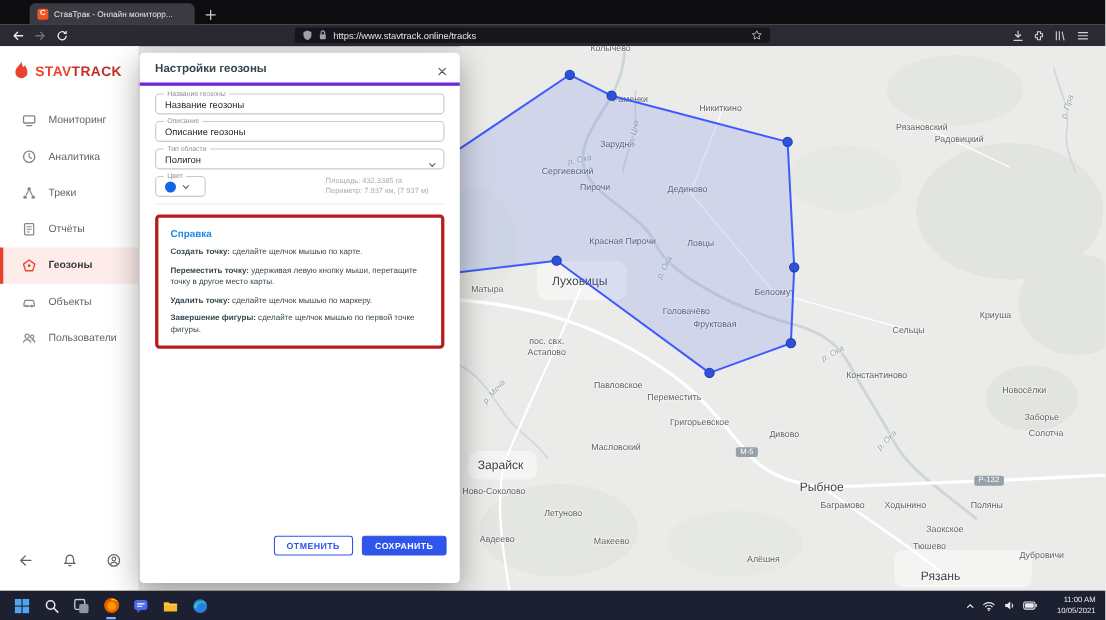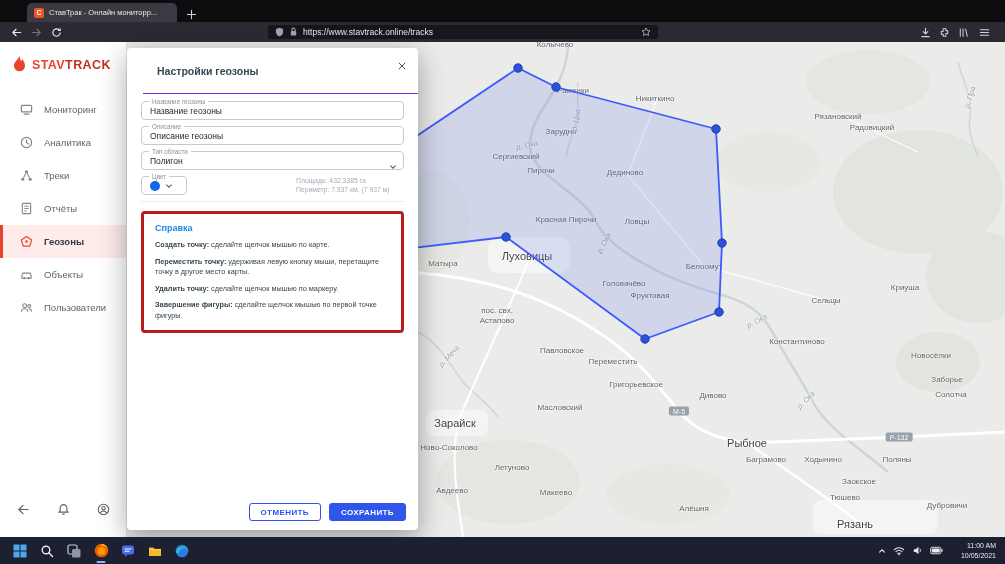--- a/index.html
+++ b/index.html
@@ -12,21 +12,21 @@
   .tab { position:absolute; left:27px; top:3px; width:150px; height:19px; background:#3b3a43;
          border-radius:5px 5px 0 0; display:flex; align-items:center; padding:0 7px; gap:5px; }
   .tab-favicon { width:10px; height:10px; background:#f1541e; border-radius:2px; flex:none;
                  color:#fff; font-size:7px; font-weight:bold; display:flex; align-items:center; justify-content:center; }
   .tab-title { font-size:7.5px; color:#e8e8ec; white-space:nowrap; overflow:hidden; }
   .newtab { position:absolute; left:186px; top:6px; color:#cfcfd6; }
 
   .toolbar { position:absolute; left:0; top:22px; width:1005px; height:20px; background:#2b2a33; }
   .nav-btn { position:absolute; top:2px; width:16px; height:16px; display:flex; align-items:center;
              justify-content:center; color:#ececf0; }
-  .addressbar { position:absolute; left:268px; top:3px; width:390px; height:14px; background:#17161d;
+  .addressbar { position:absolute; left:268px; top:3px; width:432px; height:14px; background:#17161d;
                 border-radius:3px; display:flex; align-items:center; padding:0 7px; gap:5px; color:#aeb0ba; }
   .url { font-size:8.5px; color:#e7e7ec; flex:1; white-space:nowrap; overflow:hidden; }
   .tb-right { position:absolute; top:2px; width:16px; height:16px; display:flex; align-items:center;
               justify-content:center; color:#d2d2d8; }
 
   
   .app-sidebar { position:absolute; left:0; top:42px; width:127px; height:495px; background:#fff;
                  border-right:1px solid #e3e3e3; z-index:2; }
   .logo { position:absolute; left:10px; top:13px; display:flex; align-items:center; gap:3px; }
   .logo-text { font-size:12.5px; font-weight:bold; letter-spacing:.4px; }
@@ -39,40 +39,40 @@
   .side-item.active { background:#fdecea; }
   .side-item.active::before { content:""; position:absolute; left:0; top:0; bottom:0; width:3px; background:#e8432d; }
   .side-item.active .icn { color:#e8432d; }
   .side-item.active .lbl { color:#35393d; font-weight:bold; }
   .sidebar-bottom { position:absolute; top:461px; left:0; width:127px; display:flex;
                     justify-content:space-between; padding:0 17px; color:#5f6368; }
 
   
   .modal { position:absolute; left:127px; top:48px; width:291px; height:482px; background:#fff;
            border-radius:4px; box-shadow:0 8px 28px rgba(0,0,0,.35); z-index:5; }
-  .modal-header { position:relative; height:46px; border-bottom:1px solid #6d28d9; display:flex;
-                  align-items:center; padding:0 14px;margin-left:16px; }
+  .modal-header { position:relative; height:30px; border-bottom:3px solid #6d28d9; display:flex;
+                  align-items:center; padding:0 14px; }
   .modal-title { font-size:10.5px; font-weight:bold; color:#37474f; }
   .modal-close { position:absolute; right:11px; top:9px; color:#4a4a4a; cursor:pointer; }
   .fields { position:relative; padding:7px 14px 0; }
   .ffield { position:relative; border:1px solid #c9c9c9; border-radius:4px; height:19px; margin-bottom:6px;
             display:flex; align-items:center; padding:0 8px; background:#fff; }
   .flabel { position:absolute; top:-4px; left:7px; background:#fff; padding:0 3px; font-size:6.3px; color:#8e9196; }
   .fvalue { font-size:8.5px; color:#26282b; white-space:nowrap; overflow:hidden; }
   .fchev { position:absolute; right:6px; top:5px; color:#5f6368; }
   .ffield.color { width:46px; }
   .cdot { width:10px; height:10px; border-radius:50%; }
   .cchev { margin-left:5px; color:#5f6368; display:flex; }
   .metrics { position:absolute; left:169px; top:82px; font-size:6.8px; color:#a6acb4; line-height:9px; width:105px; }
   .hdivider { height:1px; background:#ededed; margin:4px 0 9px; }
   .help { border:3px solid #b91c1c; border-radius:4px; padding:9px 11px 3px; }
   .help-title { color:#1e88e5; font-weight:bold; font-size:9px; margin-bottom:7px; }
   .help-item { font-size:7.3px; color:#37474f; line-height:1.45; margin-bottom:6px; }
   .help-item b { margin-right:2px; }
-  .modal-footer { position:absolute; right:12px; bottom:9px; display:flex; gap:8px; }
+  .modal-footer { position:absolute; right:12px; bottom:25px; display:flex; gap:8px; }
   .btn { height:18px; border-radius:3px; font-size:8px; font-weight:bold; letter-spacing:.4px;
          display:flex; align-items:center; justify-content:center; padding:0 11px; cursor:pointer; }
   .btn-outline { background:#fff; border:1px solid #2f55eb; color:#2f55eb; }
   .btn-primary { background:#2f55eb; border:1px solid #2f55eb; color:#fff; }
 
   
   .map { position:absolute; left:418px; top:42px; width:665px; height:495px; overflow:hidden; background:#ebebe9; }
   .map svg.layer { position:absolute; left:0; top:0; }
   .map-label { position:absolute; transform:translate(-50%,-50%); font-size:8px; color:#5d6165;
                white-space:nowrap; text-shadow:0 0 2px #fff,0 0 2px #fff,0 0 3px #fff; z-index:3; }

